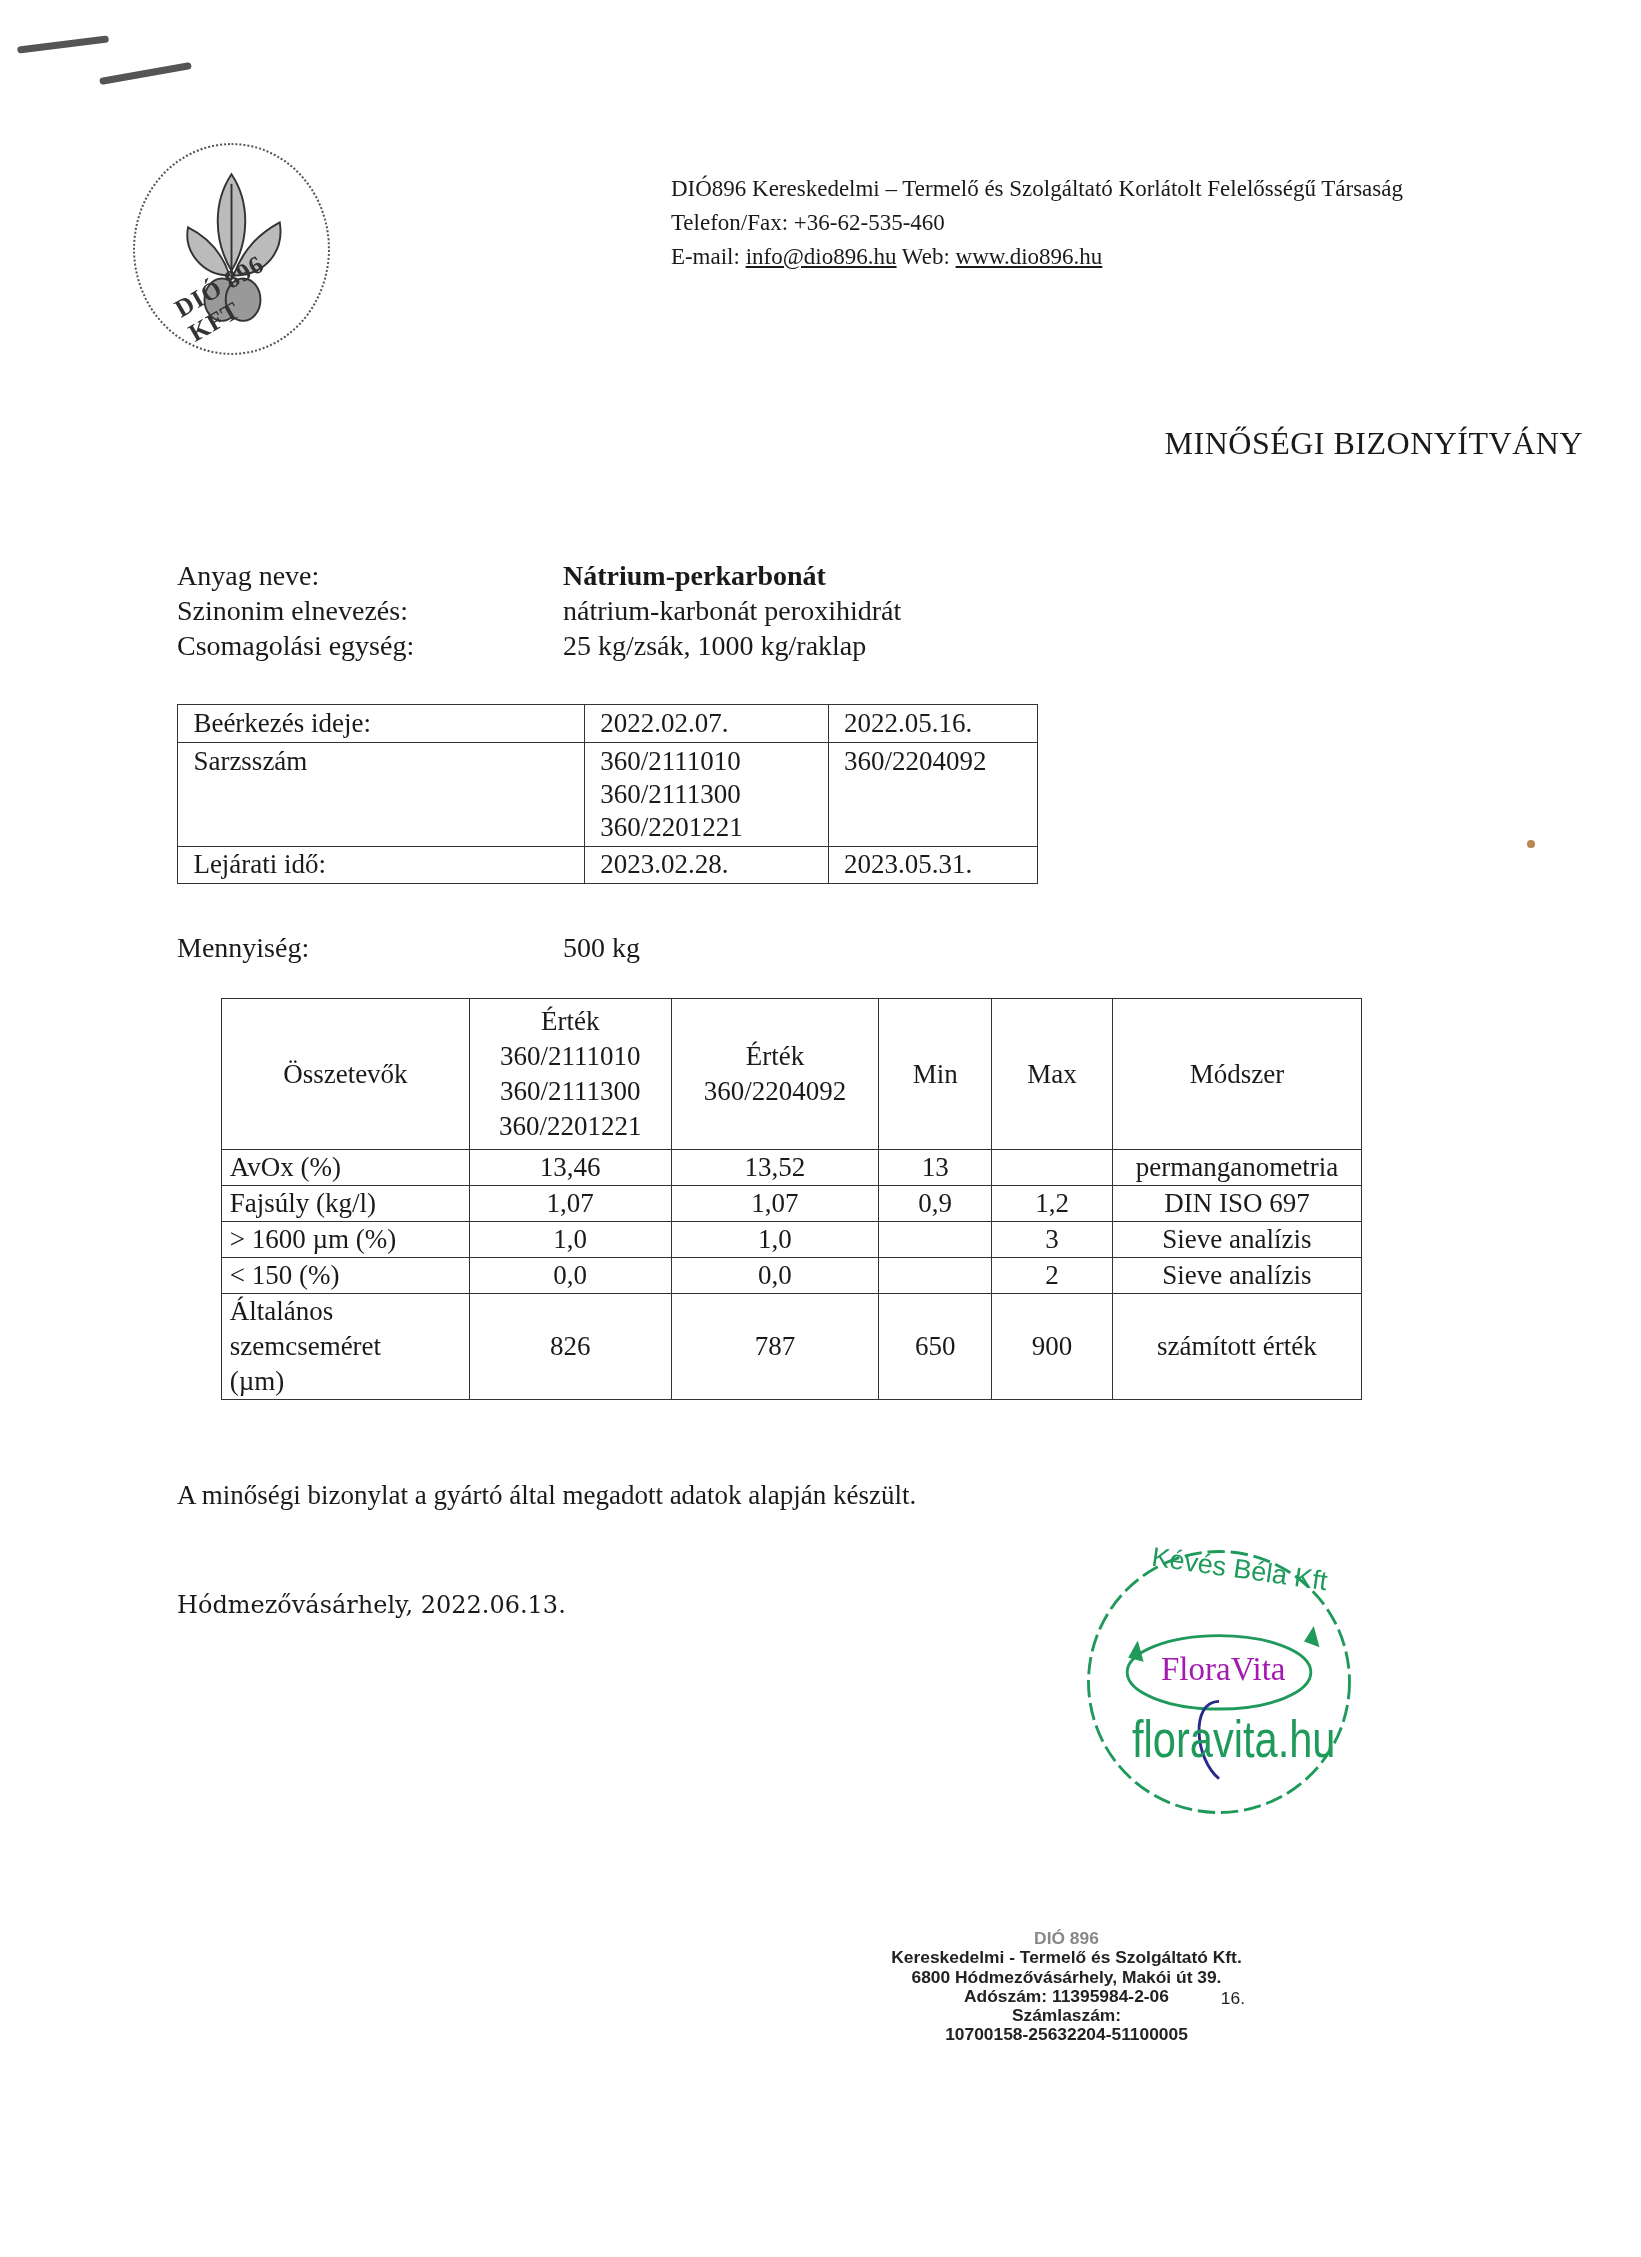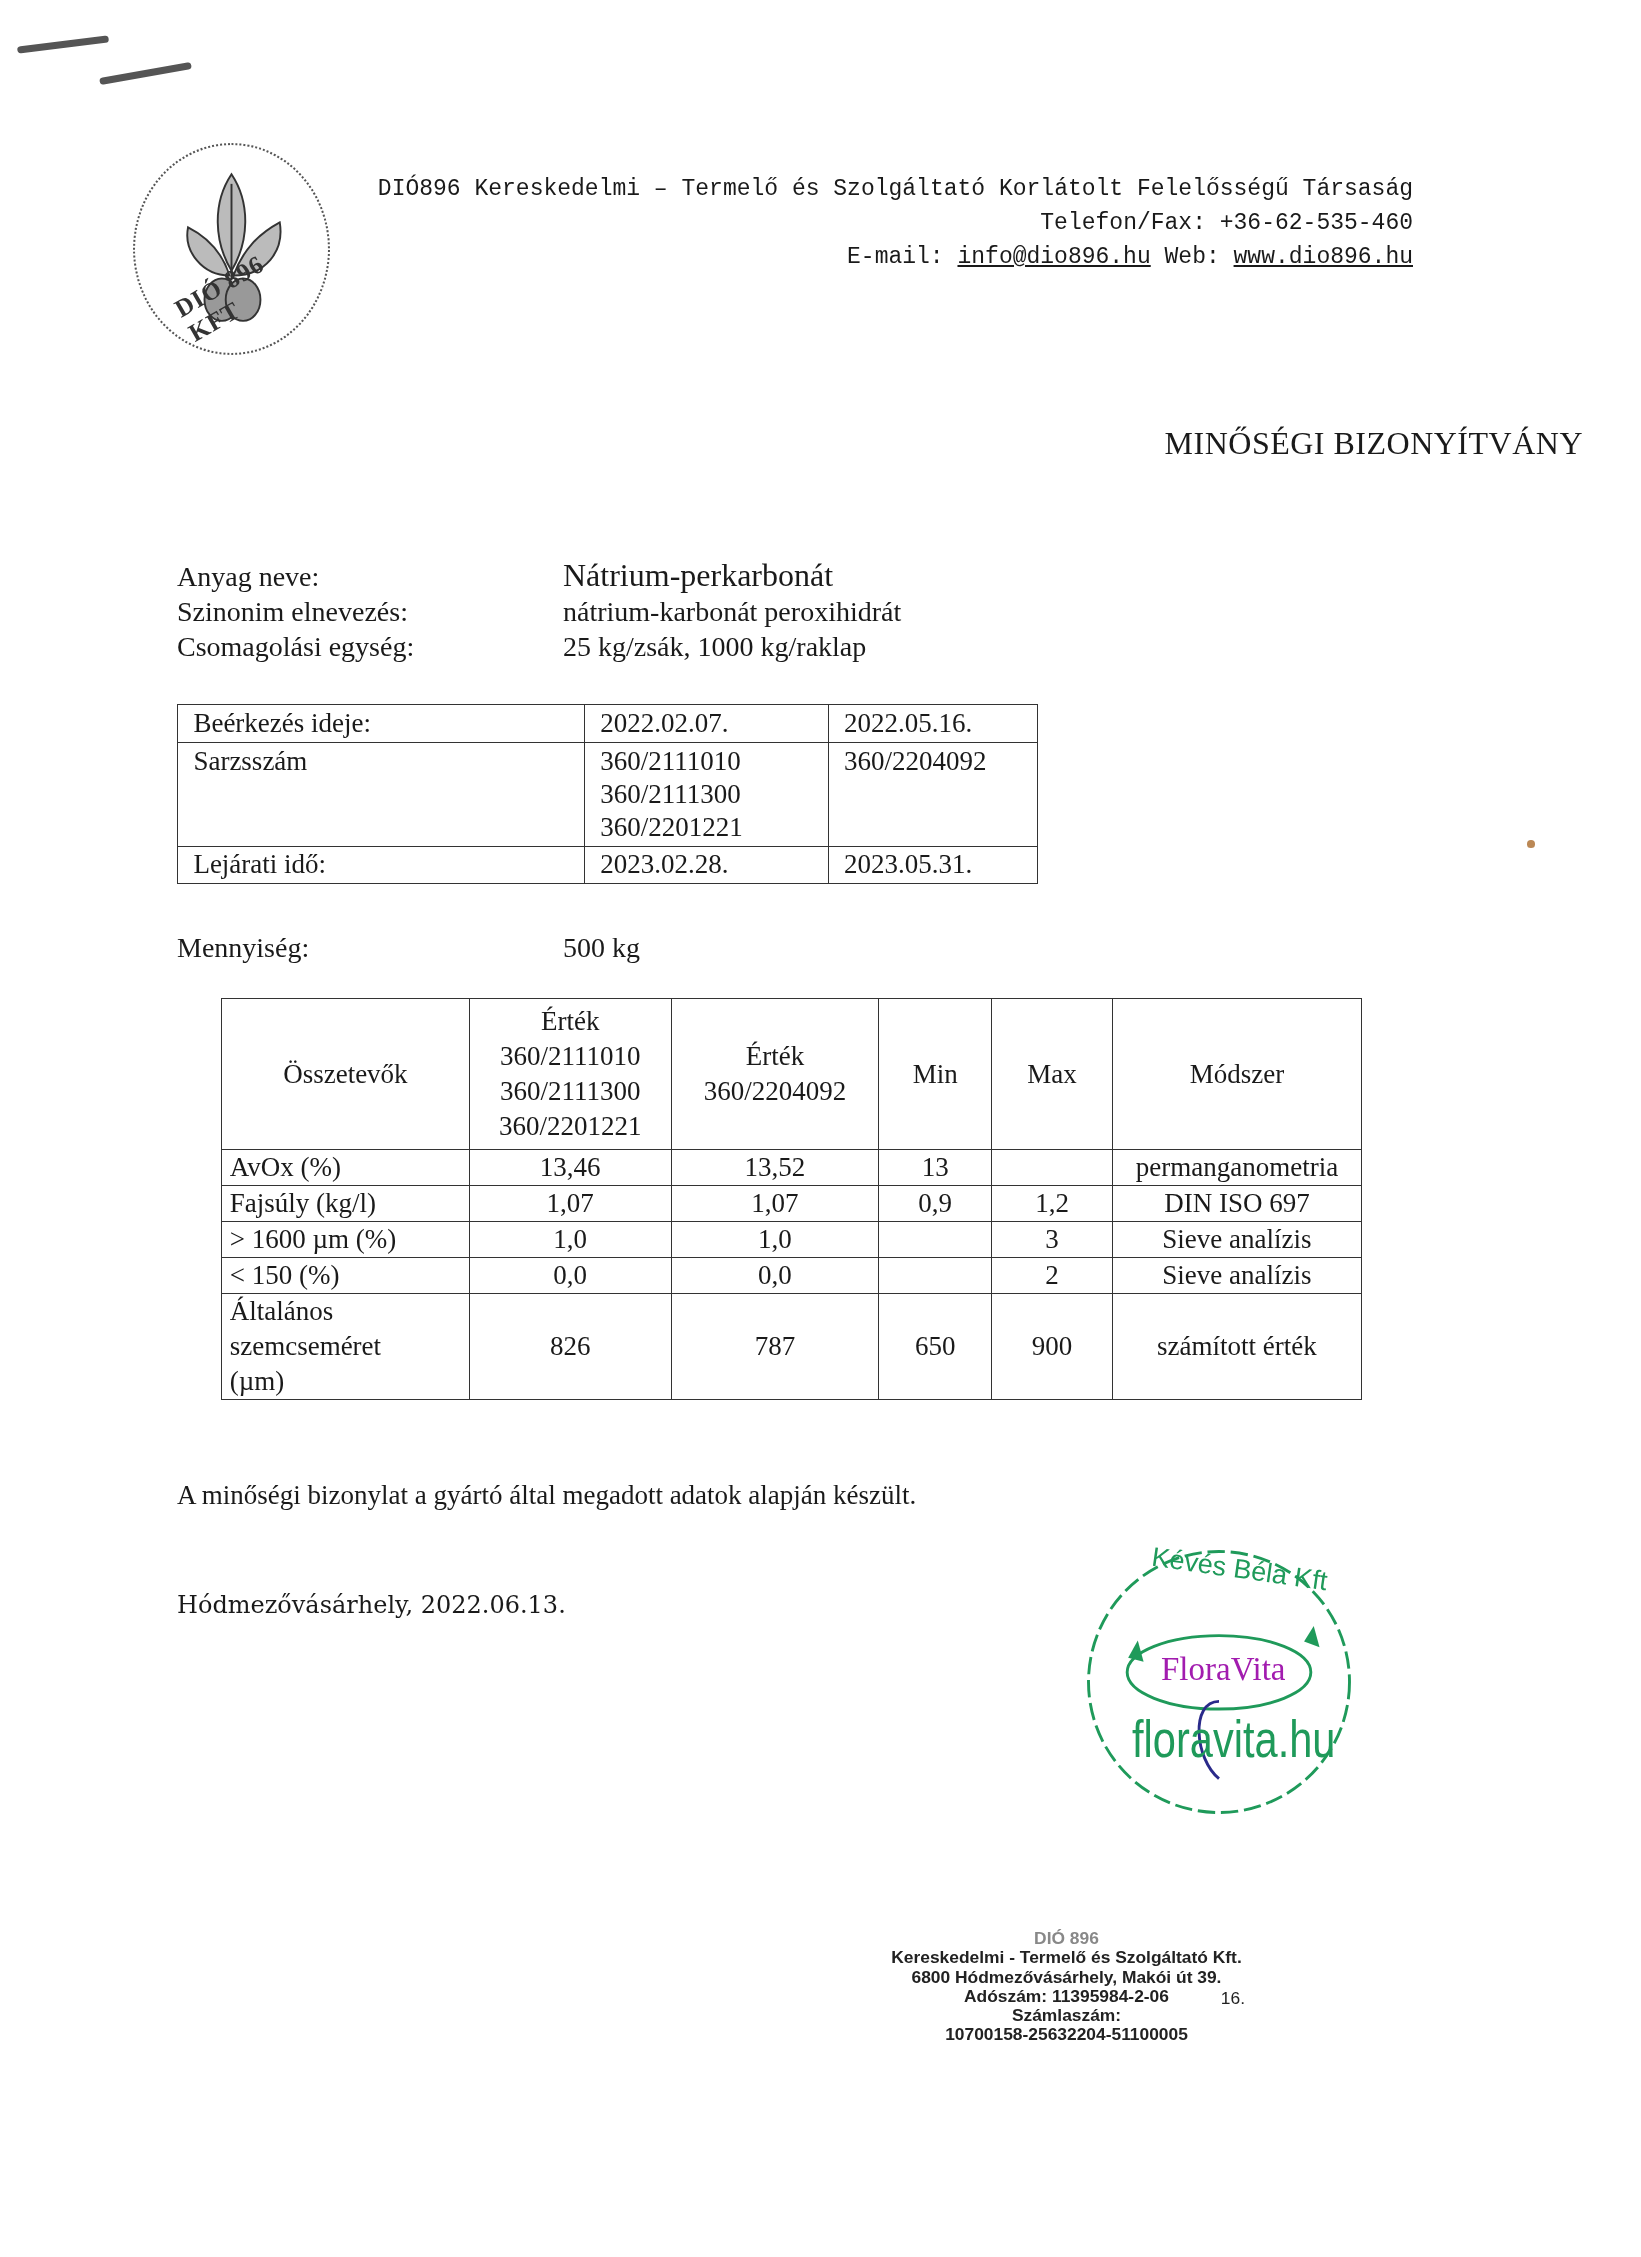--- a/index.html
+++ b/index.html
@@ -10,30 +10,30 @@
   
   .staple { position: absolute; height: 6.8px; background: #555; border-radius: 3.9px; }
 
   
   .logo { left: 133px; top: 143px; width: 193px; height: 208px; border: 2.9px dotted #555;
           border-radius: 50%; }
   .logo svg { position: absolute; left: 0; top: 0; }
   .logo-text { position: absolute; left: 35px; top: 154px; font-size: 25px; font-weight: bold;
                transform: rotate(-30deg); transform-origin: left top; color: #333; letter-spacing: 1px; }
 
-  .header { right: 228px; top: 172px; text-align: right; font-size: 26px; line-height: 34px;
-            font-family: Liberation Mono, monospace; font-size: 23px; }
+  .header { right: 238px; top: 172px; font-size: 26px; line-height: 34px;
+            font-family: Liberation Serif, serif; font-size: 23px; }
   .header a, .header .link { text-decoration: underline; color: #1a1a1a; }
 
   .doc-title { left: 0; width: 1583px; text-align: right; top: 425px; font-size: 32px; letter-spacing: 0.5px; }
 
   .props { left: 177px; top: 558px; font-size: 28px; line-height: 35px; }
   .props .row { display: flex; }
   .props .lbl { width: 386px; }
-  .props .val.bold { font-weight: normal; font-size: 32px; }
+  .props .val.bold { font-weight: bold; font-size: 28px; }
 
   table { border-collapse: collapse; position: absolute; font-size: 27px; }
   td, th { border: 1.9px solid #333; font-weight: normal; }
 
   .batch { left: 177px; top: 704px; width: 861px; }
   .batch td { padding: 1.9px 15.4px; vertical-align: top; line-height: 33px; }
   .batch td.c0 { width: 375px; }
   .batch td.c1 { width: 212px; }
 
   .qty { left: 177px; top: 932px; font-size: 28px; display: flex; }

